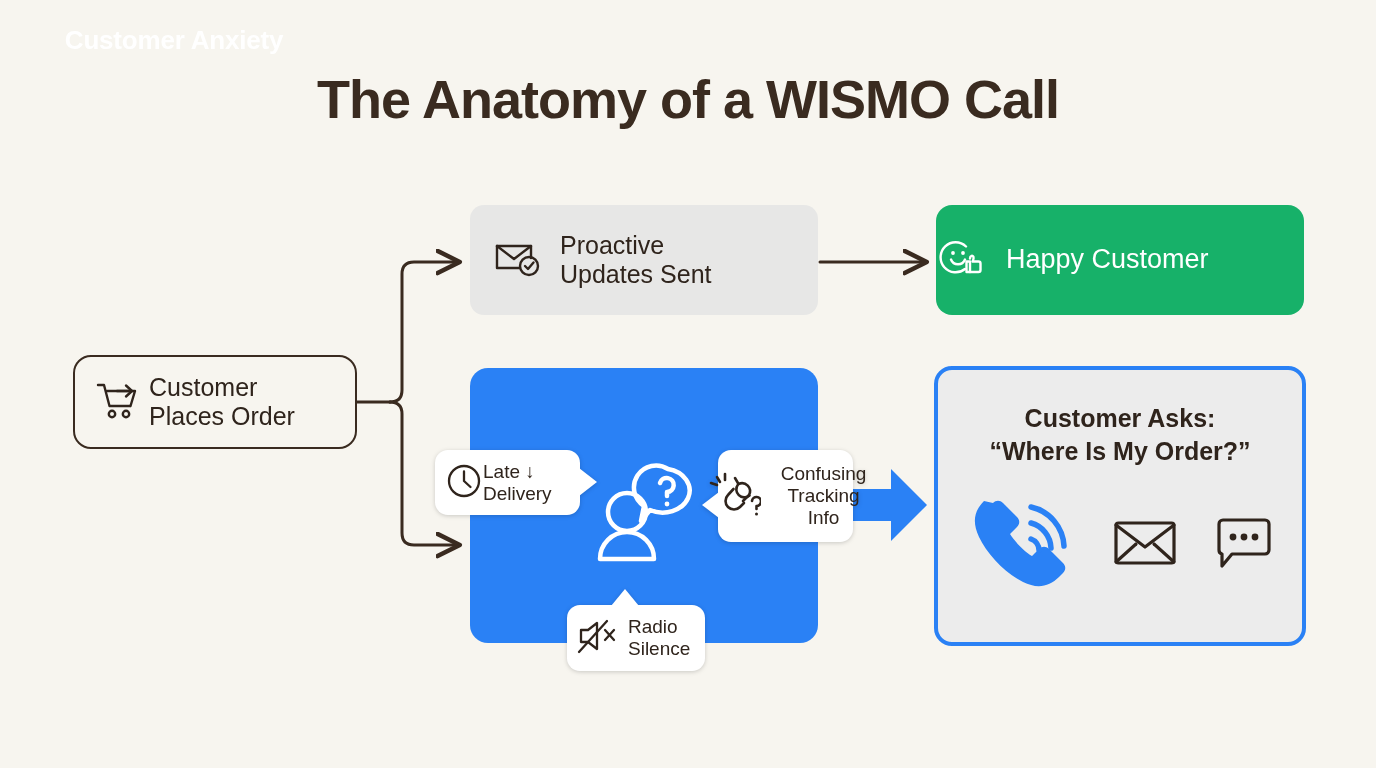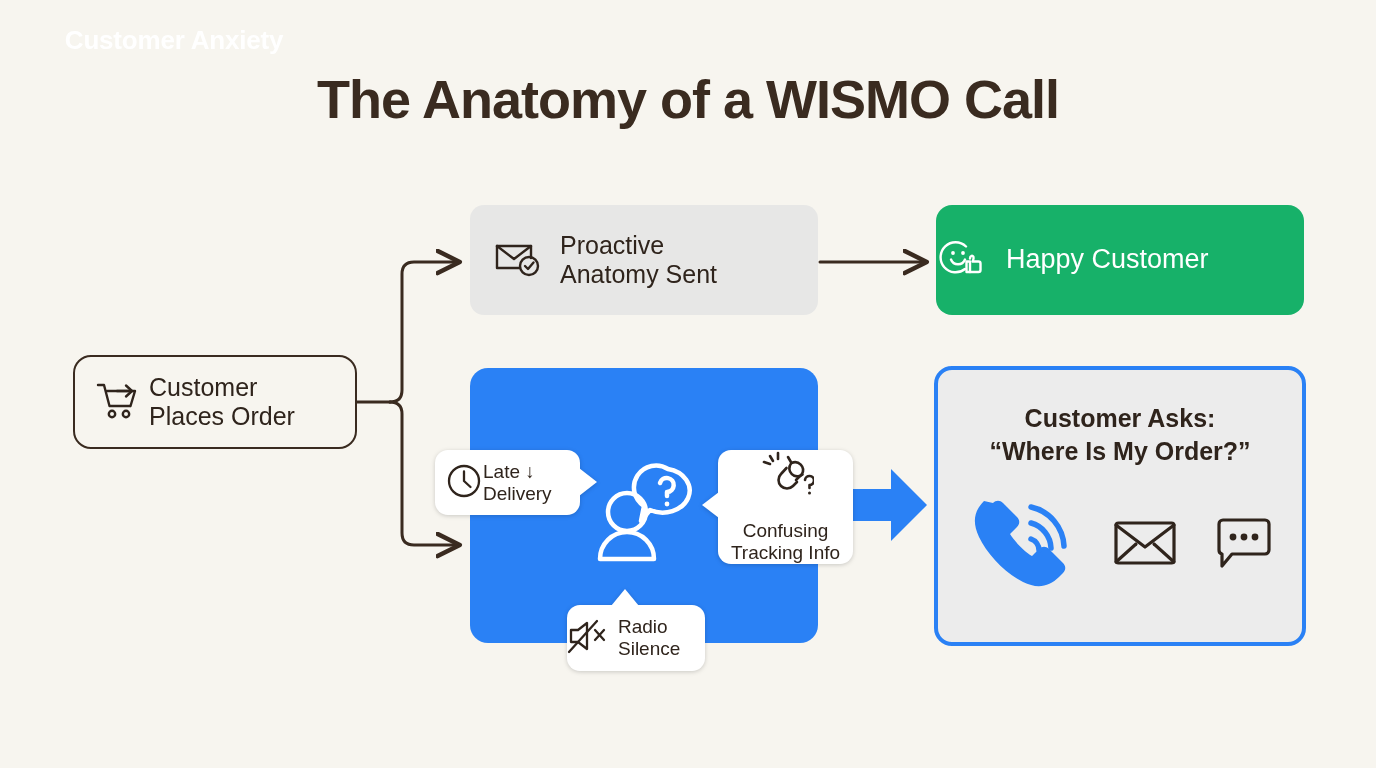--- a/index.html
+++ b/index.html
@@ -96,34 +96,34 @@
     padding-left:10px;gap:0;
   }
   #callout-late .tail{
     right:-17px;top:18px;
     border-top:14px solid transparent;
     border-bottom:14px solid transparent;
     border-left:18px solid #ffffff;
   }
 
   #callout-tracking{
-    left:718px;top:450px;width:135px;height:114px;
-    flex-direction:column;justify-content:center;gap:20px;
+    left:718px;top:450px;width:135px;height:92px;
+    flex-direction:row;justify-content:center;gap:20px;
     text-align:center;
   }
   #callout-tracking .tail{
     left:-16px;top:42px;
     border-top:13px solid transparent;
     border-bottom:13px solid transparent;
     border-right:17px solid #ffffff;
   }
 
   #callout-radio{
     left:567px;top:605px;width:138px;height:66px;
-    gap:9px;
+    padding-left:10px;gap:9px;
   }
   #callout-radio .tail{
     left:44px;top:-16px;
     border-left:14px solid transparent;
     border-right:14px solid transparent;
     border-bottom:17px solid #ffffff;
   }
 
   
   #panel-asks{
@@ -190,21 +190,21 @@
     <span>
       <svg width="48" height="42" viewBox="0 0 48 42" fill="none" stroke="#2f241c" stroke-width="2.4" stroke-linecap="round" stroke-linejoin="round">
         <path d="M3,9 H37 V21"></path>
         <path d="M3,9 V31 H25"></path>
         <path d="M3,9 L20,22 L37,9"></path>
         <circle cx="35" cy="29" r="9"></circle>
         <path d="M31,29 L34,32 L39.5,25.5"></path>
       </svg>
     </span>
     <span class="label">Proactive
-Anatomy Sent</span>
+Updates Sent</span>
   </div>
 
   <div class="abs node" id="node-happy">
     <span>
       <svg width="50" height="44" viewBox="0 0 50 44" fill="none" stroke="#ffffff" stroke-width="2.4" stroke-linecap="round" stroke-linejoin="round">
         <path d="M30,10.5 A15,15 0 1 0 29,33"></path>
         <circle cx="17" cy="17" r="1.9" fill="#ffffff" stroke="none"></circle>
         <circle cx="27" cy="17" r="1.9" fill="#ffffff" stroke="none"></circle>
         <path d="M15,23.5 A7.5,7.5 0 0 0 29,23.5"></path>
         <path d="M34,22.5 C34,19.5 37,19 37.5,21 C38,23 36.5,25.5 36.5,25.5 H42.5 A2,2 0 0 1 44.5,27.5 V34 A2,2 0 0 1 42.5,36 H34"></path>

